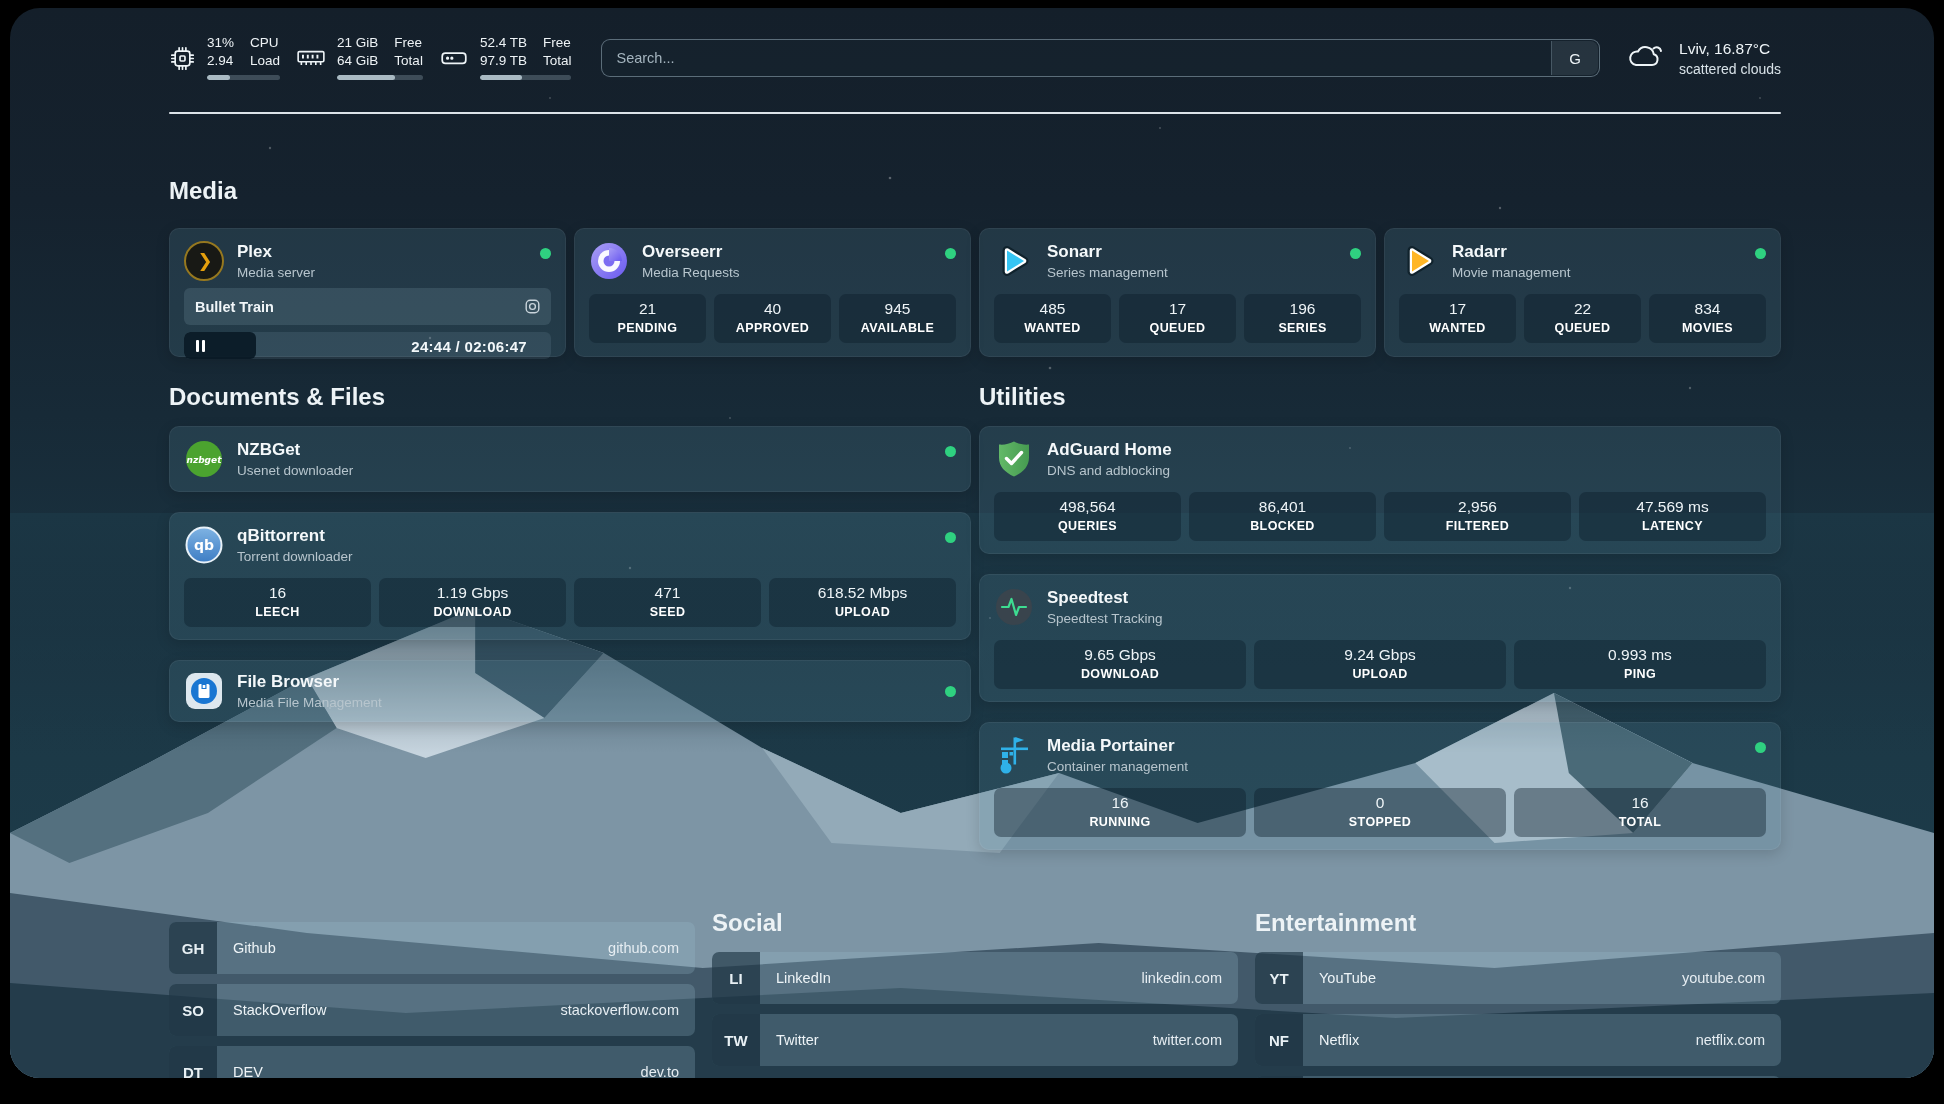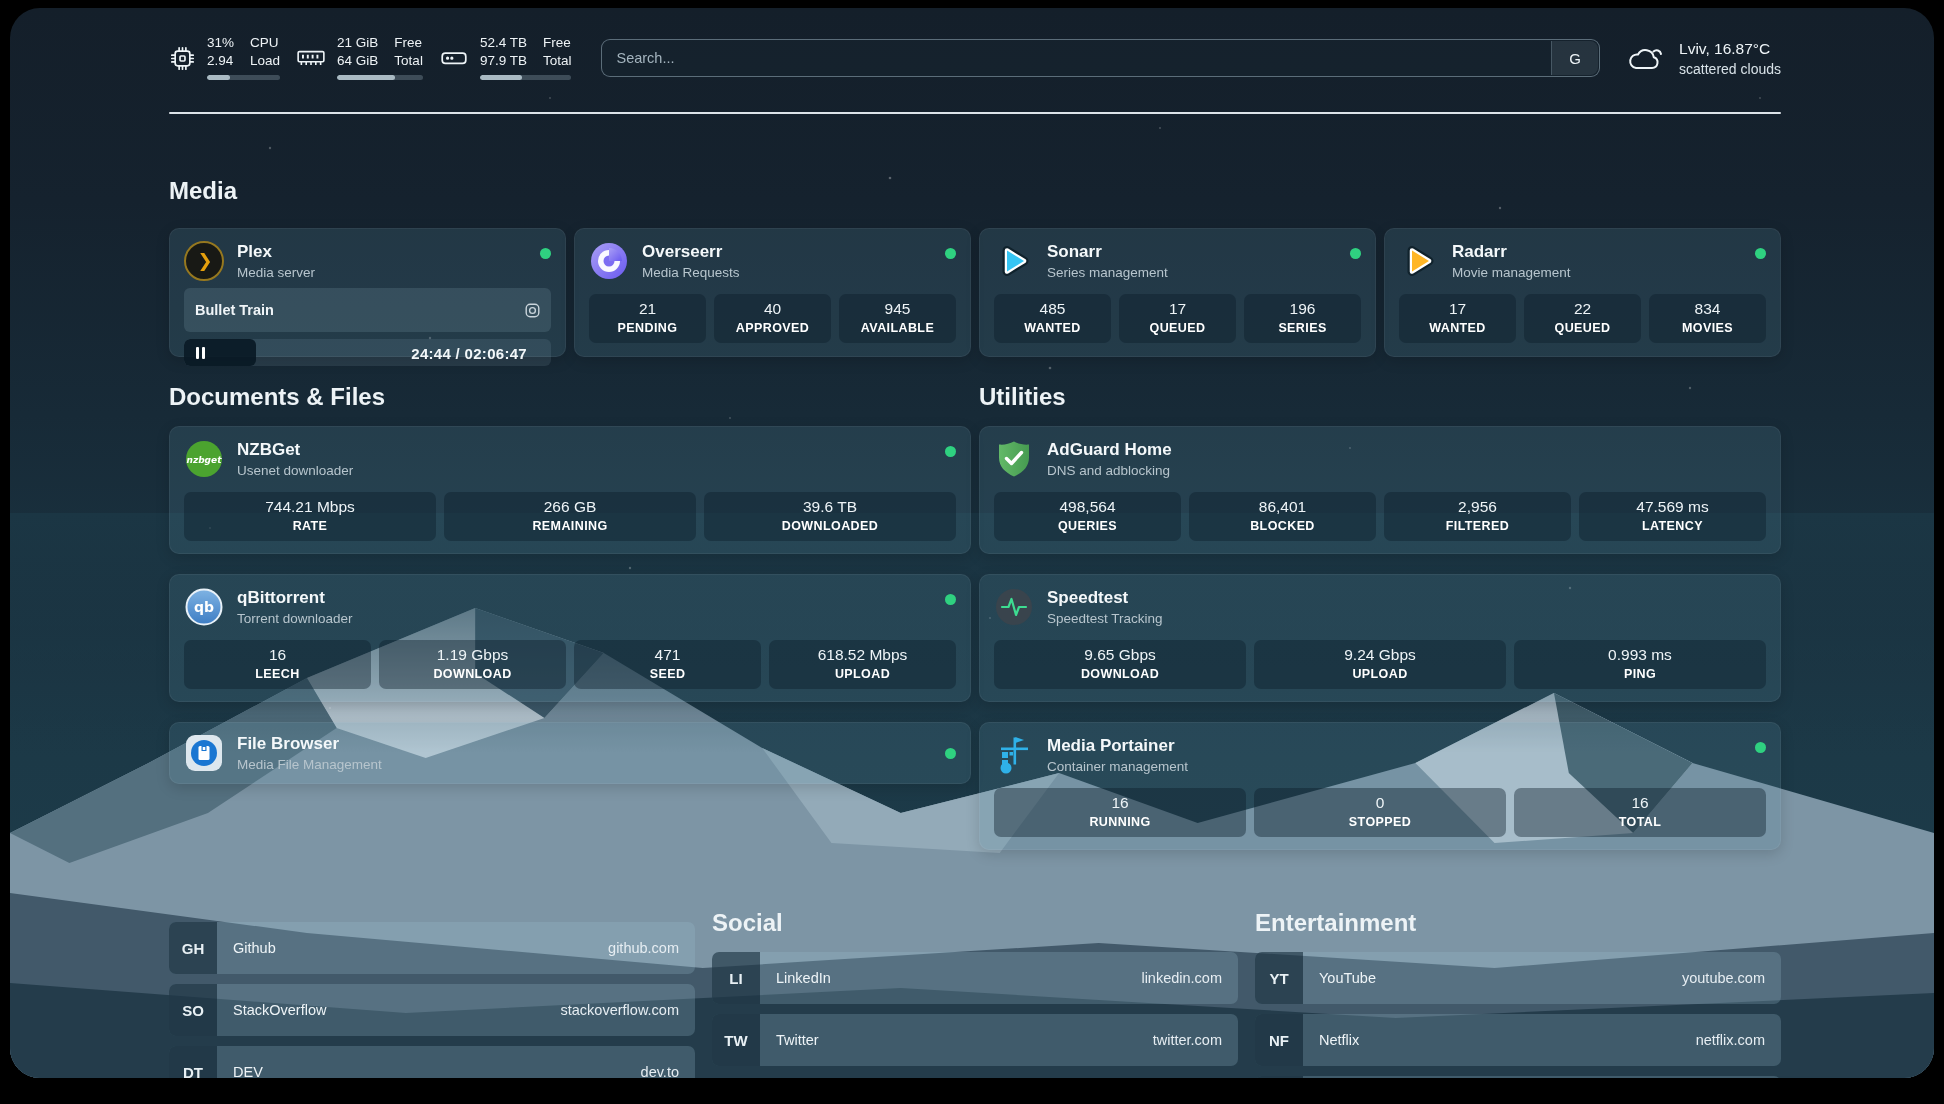--- a/index.html
+++ b/index.html
@@ -21,21 +21,21 @@
   .m-bar{height:5px;border-radius:3px;background:rgba(148,170,182,0.32);overflow:hidden;}
   .m-fill{height:100%;background:#a9bac3;border-radius:3px;}
   .search{flex:1;height:36px;margin:0 26px 0 30px;position:relative;background:rgba(22,35,46,0.72);
     border:1px solid rgba(150,172,186,0.55);border-radius:9px;display:flex;align-items:center;}
   .search input{flex:1;background:transparent;border:none;outline:none;color:#edf3f6;font-size:14.5px;
     padding:0 60px 0 14px;font-family:inherit;}
   .search input::placeholder{color:#a4b4be;}
   .engine{position:absolute;right:1px;top:1px;bottom:1px;width:47px;border:none;cursor:pointer;
     border-left:1px solid rgba(150,172,186,0.30);background:rgba(196,214,224,0.10);color:#eef4f7;
     font-size:15px;border-radius:0 8px 8px 0;font-family:inherit;}
-  .weather{display:flex;align-items:center;gap:13px;flex:none;}
+  .weather{display:flex;gap:13px;flex:none;}
   .weather-main{font-size:15.5px;color:#eef4f7;}
   .weather-sub{font-size:14px;color:#d8e2e8;margin-top:3px;}
   .divider{margin-top:24px;height:2px;background:rgba(238,244,248,0.92);border-radius:1px;}
 
   
   .section-title{font-size:24px;font-weight:600;color:#edf3f6;margin:0;line-height:30px;}
   .title-media{margin-top:62px;}
   .media-grid{margin-top:22px;display:grid;grid-template-columns:repeat(4,1fr);gap:8px;}
   .two-col-titles{margin-top:25px;display:grid;grid-template-columns:1fr 1fr;gap:8px;}
   .two-col{margin-top:14px;display:grid;grid-template-columns:1fr 1fr;gap:8px;align-items:start;}
@@ -53,21 +53,21 @@
   .csub{font-size:13.5px;color:#b7c5cd;margin-top:2px;}
   .dot{width:11px;height:11px;border-radius:50%;background:#2fd180;margin-left:auto;align-self:flex-start;margin-top:7px;flex:none;}
   .card.slim{padding:10px 14px;}
   .card.slim .dot{align-self:center;margin-top:0;}
   .stats-row{display:flex;gap:8px;margin-top:13px;}
   .stat{flex:1;background:rgba(9,28,40,0.40);border-radius:7px;padding:6px 4px 8px;text-align:center;}
   .sv{font-size:15.5px;color:#eef4f7;}
   .sl{font-size:12.5px;font-weight:700;color:#ffffff;letter-spacing:.4px;margin-top:3px;}
 
   
-  .np-row{margin-top:7px;height:44px;background:rgba(168,200,214,0.15);border-radius:6px;display:flex;align-items:center;padding:0 11px;}
+  .np-row{margin-top:7px;height:37px;background:rgba(168,200,214,0.15);border-radius:6px;display:flex;align-items:center;padding:0 11px;}
   .np-title{font-size:14.5px;font-weight:600;color:#f0f5f8;}
   .np-cam{margin-left:auto;display:flex;}
   .np-progress{margin-top:7px;height:27px;background:rgba(168,200,214,0.12);border-radius:6px;position:relative;overflow:hidden;}
   .np-elapsed{position:absolute;left:0;top:0;bottom:0;background:rgba(7,23,34,0.88);border-radius:6px;display:flex;align-items:center;padding-left:12px;gap:3px;box-sizing:border-box;}
   .pb{width:3px;height:12px;background:#fff;border-radius:1px;}
   .np-time{position:absolute;right:24px;top:50%;transform:translateY(-50%);font-size:15px;font-weight:600;color:#f2f7f9;letter-spacing:.3px;}
 
   
   .plex-badge{width:40px;height:40px;border-radius:50%;background:#181915;border:2px solid #96781f;
     display:flex;align-items:center;justify-content:center;box-sizing:border-box;}
@@ -380,34 +380,20 @@
                 <circle cx="20" cy="20" r="18" fill="#4ba32f"></circle>
                 <text x="20" y="23.5" text-anchor="middle" font-size="9" font-style="italic" font-weight="700" fill="#fff" font-family="DejaVu Sans, sans-serif">nzbget</text>
               </svg>
             </span>
             <div class="cmeta">
               <div class="cname">NZBGet</div>
               <div class="csub">Usenet downloader</div>
             </div>
             <span class="dot"></span>
           </div>
-          <div class="stats-row">
-            <div class="stat">
-              <div class="sv">744.21 Mbps</div>
-              <div class="sl">RATE</div>
-            </div>
-            <div class="stat">
-              <div class="sv">266 GB</div>
-              <div class="sl">REMAINING</div>
-            </div>
-            <div class="stat">
-              <div class="sv">39.6 TB</div>
-              <div class="sl">DOWNLOADED</div>
-            </div>
-          </div>
         </div>
 
         <div class="card">
           <div class="chead">
             <span class="app-icon">
               <svg viewBox="0 0 40 40" width="40" height="40">
                 <defs>
                     <linearGradient id="qbg" x1="0" y1="0" x2="0" y2="1">
                       <stop offset="0" stop-color="#7fb3e3"></stop>
                       <stop offset="1" stop-color="#3d7dc4"></stop>

